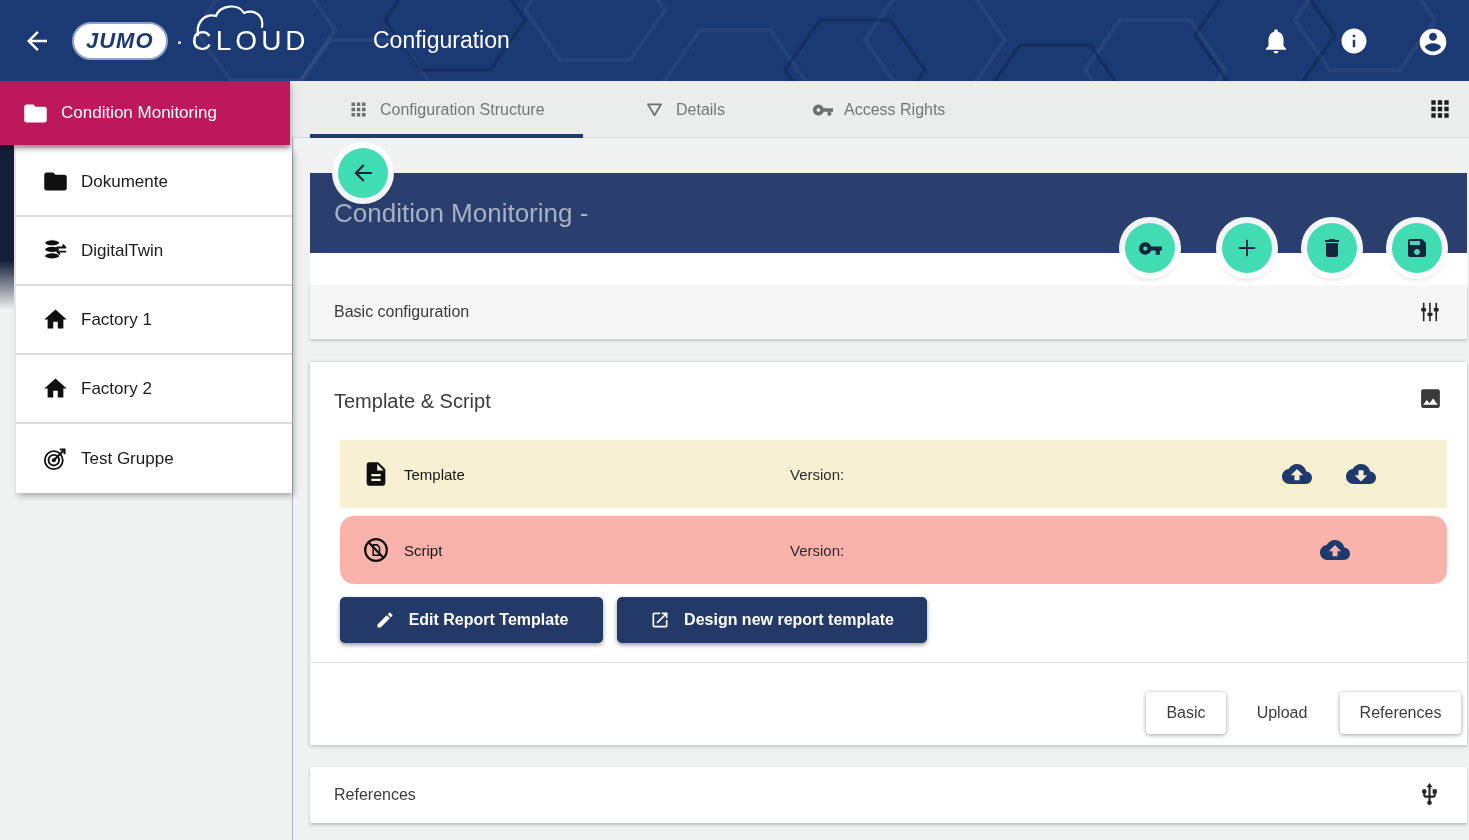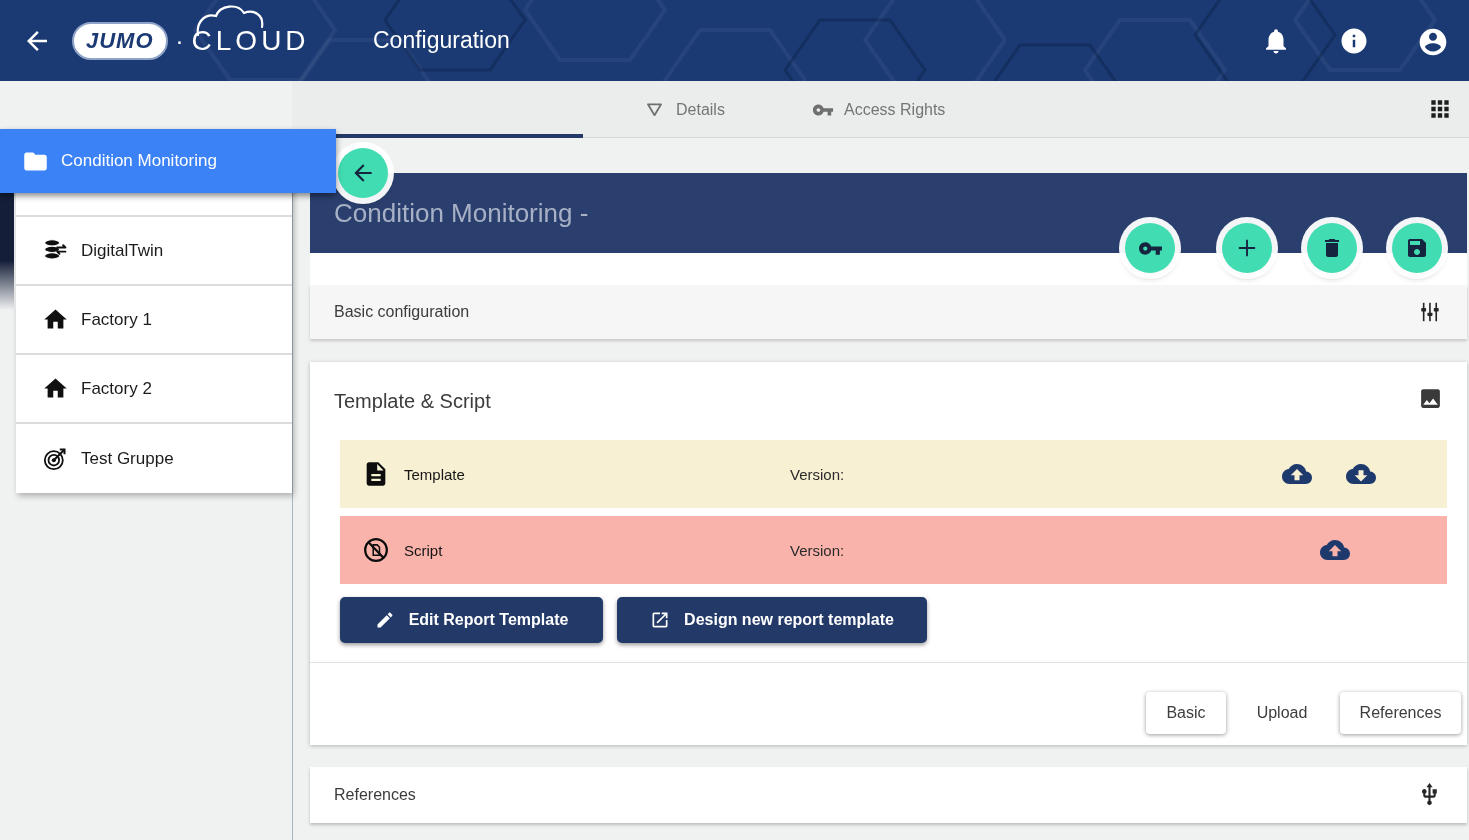--- a/index.html
+++ b/index.html
@@ -19,22 +19,22 @@
   .jumo-pill { background:#fff; border:2px solid #8fa3c8; border-radius:20px; padding:4px 12px; display:flex; align-items:center; }
   .jumo-pill span { color:#1b3a74; font-weight:bold; font-size:22px; letter-spacing:1px; font-style:italic; }
   .brand-dot { color:#fff; font-size:24px; margin:0 8px; }
   .brand-cloud { position:relative; color:#fff; font-size:28px; font-weight:300; letter-spacing:4px; }
   .cloud-puff { position:absolute; left:2px; top:-22px; }
   .topbar-title { position:absolute; left:373px; top:0; height:81px; display:flex; align-items:center; color:#fff; font-size:23px; }
   .topbar-icons { position:absolute; right:0; top:0; height:81px; display:flex; align-items:center; gap:48px; padding-right:22px; }
   .tb-icon { width:30px; height:30px; color:#fff; cursor:pointer; }
 
   
-  .sidebar-header { position:absolute; left:0; top:81px; width:336px; height:64px; background:#3b82f6; z-index:22;
-    display:flex; align-items:center; padding-left:22px; box-shadow:0 3px 6px rgba(0,0,0,.45);margin-top:48px; }
+  .sidebar-header { position:absolute; left:0; top:81px; width:290px; height:64px; background:#be185d; z-index:22;
+    display:flex; align-items:center; padding-left:22px; box-shadow:0 3px 6px rgba(0,0,0,.45); }
   .sidebar-header .ic { width:27px; height:27px; color:#fff; margin-right:12px; }
   .sidebar-header .lbl { color:#fff; font-size:17px; font-weight:500; }
   .side-strip { position:absolute; left:0; top:145px; width:14px; height:165px;
     background:linear-gradient(#141e38 70%, rgba(20,30,56,0)); z-index:21; }
   .side-divider { position:absolute; left:292px; top:136px; width:1px; height:704px; background:#aab6c6; }
   .sidebar-panel { position:absolute; left:16px; top:148px; width:276px; z-index:20;
     background:#fff; box-shadow:2px 3px 6px rgba(0,0,0,.28); }
   .side-item { height:69px; display:flex; align-items:center; padding-left:26px; background:#fff; cursor:pointer;
     border-bottom:2px solid #dcdcdc; }
   .side-item:last-child { border-bottom:none; }
@@ -69,21 +69,21 @@
   .bar-icon-right { margin-left:auto; width:26px; height:26px; color:#252525; cursor:pointer; }
 
   .ts-card { position:absolute; left:310px; top:362px; width:1157px; height:383px; background:#fff;
     box-shadow:0 1px 4px rgba(0,0,0,.25); z-index:2; }
   .ts-head { position:absolute; left:24px; top:24px; right:24px; display:flex; align-items:flex-start; }
   .ts-title { font-size:20px; color:#3c3c3c; margin-top:4px; }
   .ts-img-icon { margin-left:auto; width:25px; height:25px; color:#3a3a3a; cursor:pointer; }
 
   .file-row { position:absolute; left:30px; width:1107px; height:68px; display:flex; align-items:center; padding:0 22px; }
   .row-template { top:78px; background:#f8f0d3; }
-  .row-script { top:154px; background:#f9b3ab; }
+  .row-script { top:154px; background:#f9b3ab;border-radius:14px; }
   .file-row .ic-left { width:28px; height:28px; color:#0d0d0d; margin-right:14px; }
   .file-row .name { font-size:15px; color:#161616; }
   .file-row .version { position:absolute; left:450px; font-size:15px; color:#2b2b2b; }
   .cloud-btn { position:absolute; width:30px; height:30px; color:#1e3a6d; cursor:pointer; }
 
   .navy-btn { position:absolute; top:235px; height:46px; background:#233a68; border-radius:5px;
     box-shadow:0 2px 4px rgba(0,0,0,.4); display:flex; align-items:center; justify-content:center; gap:14px;
     color:#fff; cursor:pointer; border:none; }
   .navy-btn .ic { width:20px; height:20px; color:#fff; }
   .navy-btn .lbl { font-size:16px; font-weight:bold; }
@@ -223,20 +223,28 @@
           <circle cx="10.5" cy="13.5" r="1.8" fill="currentColor"></circle>
           <path d="M10.5 13.5 L20 4" stroke="currentColor" stroke-width="1.8" fill="none"></path>
           <path d="M15.8 4H20v4.2" stroke="currentColor" stroke-width="1.8" fill="none"></path>
         </svg>
       </span>
       <span class="lbl">Test Gruppe</span>
     </div>
   </div>
 
   <div class="tabbar">
+    <div class="tab" style="left:56px;">
+      <span class="ic">
+        <svg viewBox="0 0 24 24" width="21" height="21" fill="currentColor">
+            <path d="M4 8h4V4H4v4zm6 12h4v-4h-4v4zm-6 0h4v-4H4v4zm0-6h4v-4H4v4zm6 0h4v-4h-4v4zm6-10v4h4V4h-4zm-6 4h4V4h-4v4zm6 6h4v-4h-4v4zm0 6h4v-4h-4v4z"></path>
+          </svg>
+      </span>
+      <span class="lbl">Configuration Structure</span>
+    </div>
     <div class="tab" style="left:352px;">
       <span class="ic">
         <svg viewBox="0 0 24 24" width="21" height="21">
             <polygon points="4.5,6 19.5,6 12,18.5" fill="none" stroke="currentColor" stroke-width="2" stroke-linejoin="round"></polygon>
           </svg>
       </span>
       <span class="lbl">Details</span>
     </div>
     <div class="tab" style="left:520px;">
       <span class="ic">

